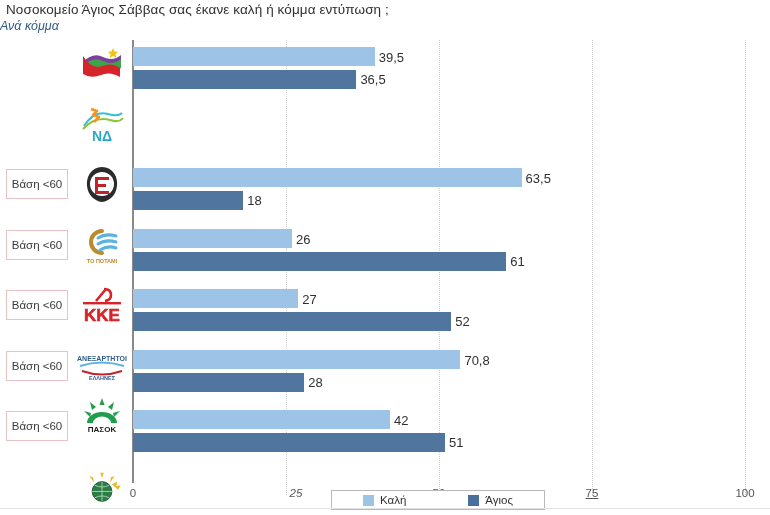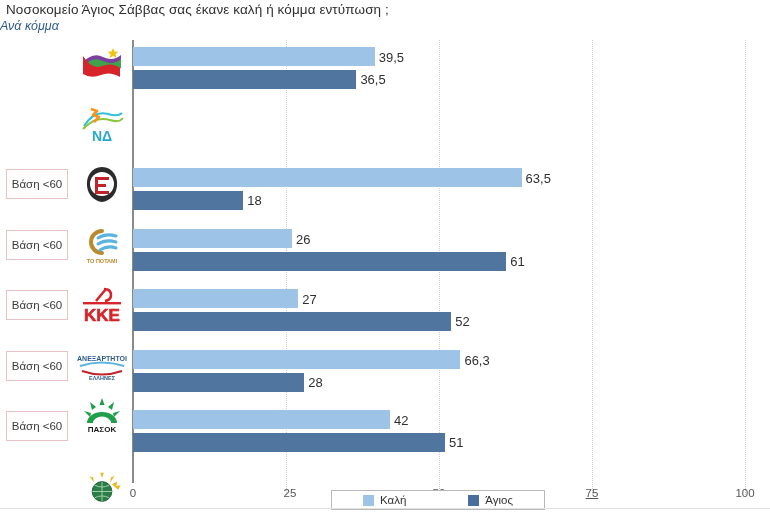--- a/index.html
+++ b/index.html
@@ -102,21 +102,21 @@
 
   <div class="axis-y"></div>
   <div id="gridlines">
       <div class="gridline" style="left: 286px;"></div>
       <div class="gridline" style="left: 439px;"></div>
       <div class="gridline" style="left: 592px;"></div>
       <div class="gridline" style="left: 745px;"></div>
     </div>
   <div id="ticklabels">
       <div class="tick-label" style="left: 133px;">0</div>
-      <div class="tick-label" style="left: 290px;">25</div>
+      <div class="tick-label" style="left: 296px; font-style: italic;">25</div>
       <div class="tick-label" style="left: 439px;">50</div>
       <div class="tick-label" style="left: 592px; text-decoration: underline;">75</div>
       <div class="tick-label" style="left: 745px;">100</div>
     </div>
 
   <div class="plot" id="plot">
       <div class="rowgroup" style="top: 7px; height: 42px;">
         <div class="bar good" style="left: 0px; width: 241.74px;"></div>
         <div class="val good" style="left: 245.74px;">39,5</div>
         <div class="bar bad" style="left: 0px; width: 223.38px;"></div>
@@ -135,21 +135,21 @@
         <div class="val bad" style="left: 377.32px;">61</div>
       </div>
       <div class="rowgroup" style="top: 249px; height: 42px;">
         <div class="bar good" style="left: 0px; width: 165.24px;"></div>
         <div class="val good" style="left: 169.24px;">27</div>
         <div class="bar bad" style="left: 0px; width: 318.24px;"></div>
         <div class="val bad" style="left: 322.24px;">52</div>
       </div>
       <div class="rowgroup" style="top: 309.5px; height: 42px;">
         <div class="bar good" style="left: 0px; width: 327.42px;"></div>
-        <div class="val good" style="left: 331.42px;">66,3</div>
+        <div class="val good" style="left: 331.42px;">70,8</div>
         <div class="bar bad" style="left: 0px; width: 171.36px;"></div>
         <div class="val bad" style="left: 175.36px; text-align: center;">28</div>
       </div>
       <div class="rowgroup" style="top: 370px; height: 42px;">
         <div class="bar good" style="left: 0px; width: 257.04px;"></div>
         <div class="val good" style="left: 261.04px;">42</div>
         <div class="bar bad" style="left: 0px; width: 312.12px;"></div>
         <div class="val bad" style="left: 316.12px;">51</div>
       </div>
     </div>

